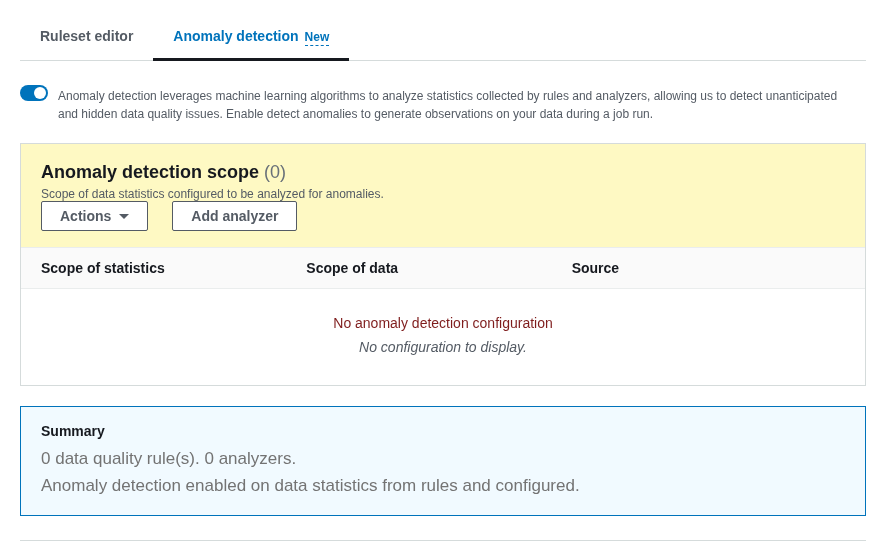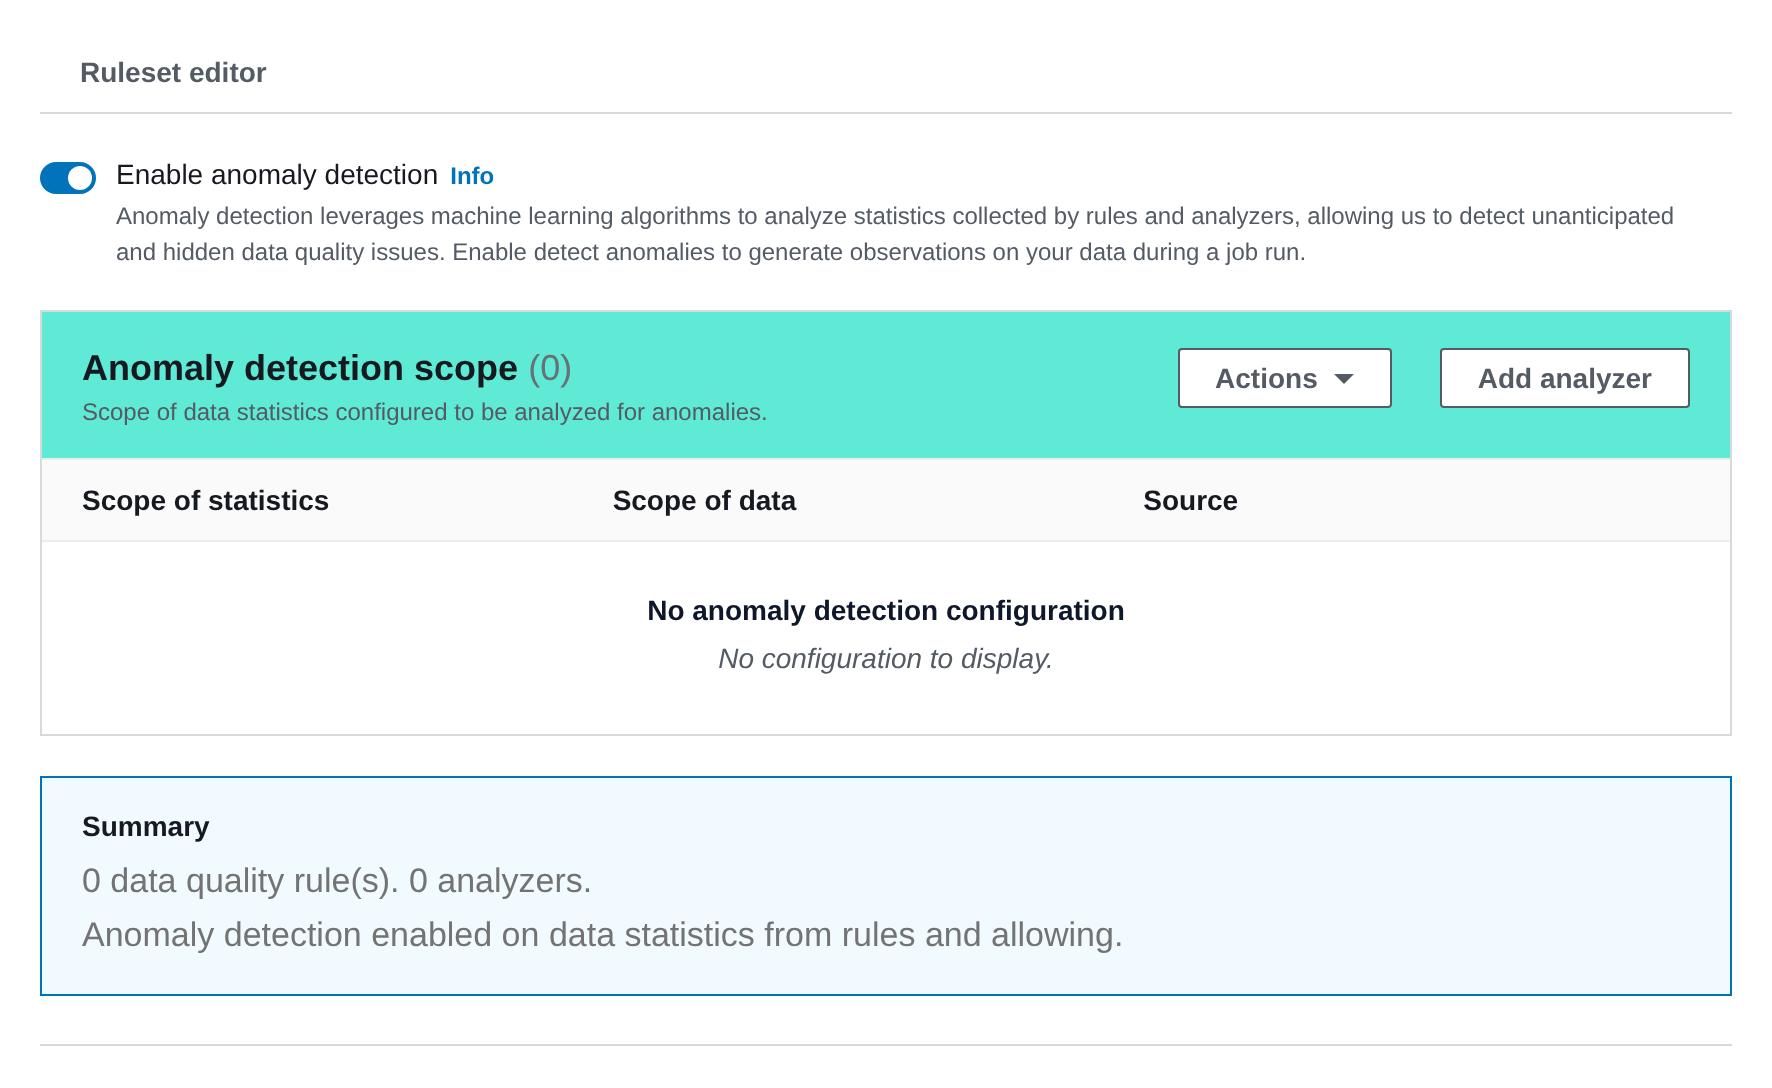--- a/index.html
+++ b/index.html
@@ -96,21 +96,22 @@
     }
     .panel {
       border: 1px solid #d5dbdb;
       background: #ffffff;
     }
     .panel-header {
       display: flex;
       justify-content: flex-start;
       align-items: flex-start;
       padding: 18px 20px 16px 20px;
-      background: #5eead4;
+      background: #fef9c3;
+      flex-direction: column;
     }
     .panel-title-wrap {
       flex: 1;
     }
     .panel-title {
       font-size: 18px;
       font-weight: 700;
       color: #16191f;
     }
     .panel-title .count {
@@ -161,23 +162,23 @@
       color: #16191f;
     }
     .th:nth-child(1) { flex: 0 0 33%; }
     .th:nth-child(2) { flex: 0 0 33%; }
     .th:nth-child(3) { flex: 0 0 34%; }
     .empty-state {
       padding: 26px 20px 30px 20px;
       text-align: center;
     }
     .empty-title {
-      font-weight: 700;
-      font-size: 14px;
-      color: #0f172a;
+      font-weight: 400;
+      font-size: 14px;
+      color: #7f1d1d;
       margin-bottom: 8px;
     }
     .empty-text {
       color: #545b64;
       font-size: 14px;
       font-style: italic;
     }
     .summary-box {
       border: 1px solid #0073bb;
       background: #f1faff;
@@ -199,31 +200,31 @@
       margin-top: 24px;
     }
   </style>
 </head>
 <body>
 
 <div class="tabs">
   <div class="tab">
     <span>Ruleset editor</span>
   </div>
+  <div class="tab active">
+    <span>Anomaly detection</span>
+    <span class="new-badge">New</span>
+  </div>
 </div>
 
 <div class="content">
 
   <div class="toggle-section">
     <div class="toggle"></div>
     <div>
-      <div class="toggle-label-row">
-        <span class="toggle-label">Enable anomaly detection</span>
-        <span class="info-link">Info</span>
-      </div>
       <div class="toggle-description">Anomaly detection leverages machine learning algorithms to analyze statistics collected by rules and analyzers, allowing us to detect unanticipated and hidden data quality issues. Enable detect anomalies to generate observations on your data during a job run.</div>
     </div>
   </div>
 
   <div class="panel">
     <div class="panel-header">
       <div class="panel-title-wrap">
         <div class="panel-title">
           <span>Anomaly detection scope</span>
           <span class="count">(0)</span>
@@ -249,18 +250,18 @@
 
     <div class="empty-state">
       <div class="empty-title">No anomaly detection configuration</div>
       <div class="empty-text">No configuration to display.</div>
     </div>
   </div>
 
   <div class="summary-box">
     <div class="summary-title">Summary</div>
     <div class="summary-line">0 data quality rule(s). 0 analyzers.</div>
-    <div class="summary-line">Anomaly detection enabled on data statistics from rules and allowing.</div>
+    <div class="summary-line">Anomaly detection enabled on data statistics from rules and configured.</div>
   </div>
 
   <div class="bottom-divider"></div>
 
 </div>
 
 </body></html>

